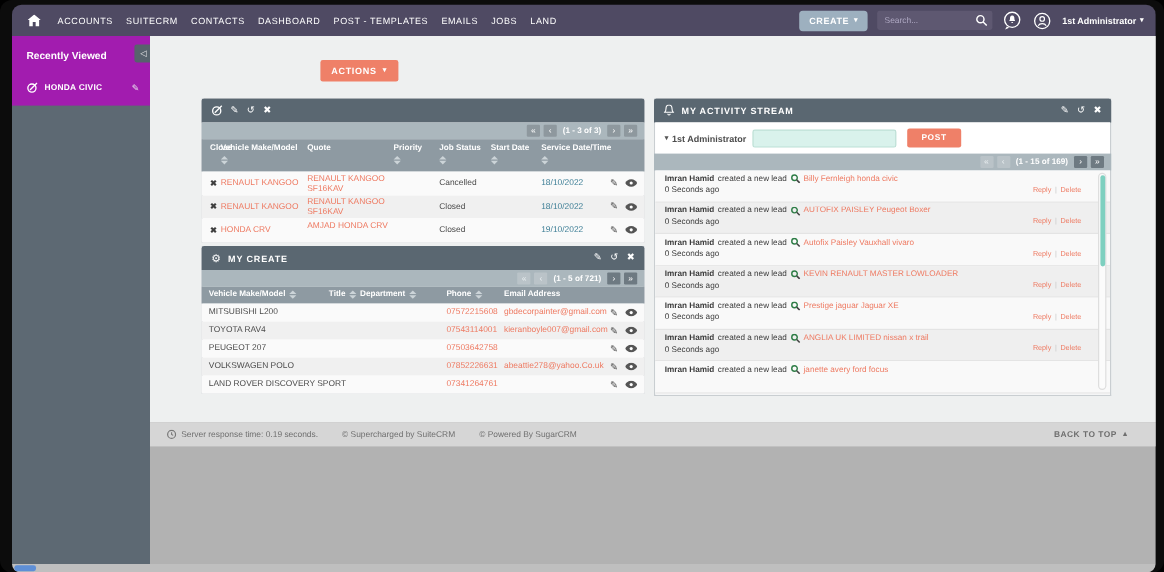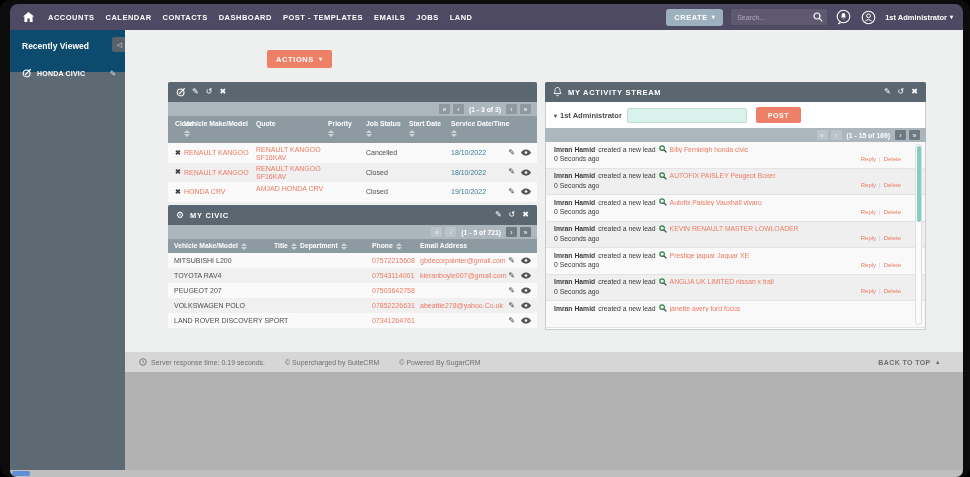--- a/index.html
+++ b/index.html
@@ -4,34 +4,34 @@
 <style>
   html,body{margin:0;padding:0;background:#000;width:970px;height:477px;
     font-family:"Liberation Sans",sans-serif;-webkit-font-smoothing:antialiased;}
   *{box-sizing:border-box;}
   .frame{position:absolute;left:0;top:0;width:970px;height:477px;background:#0c0c0c;
     border-radius:10px;overflow:hidden;}
   
   .navbar{position:absolute;left:10px;top:4px;width:953px;height:26px;background:#4f4a63;
     border-radius:8px 8px 0 0;display:flex;align-items:center;padding:0 10px;}
   .nav-left{display:flex;align-items:center;gap:11px;}
-  .nav-item{color:#fff;font-size:7.5px;font-weight:bold;letter-spacing:.5px;cursor:pointer;white-space:nowrap;}
+  .nav-item{color:#fff;font-size:7.5px;font-weight:normal;letter-spacing:.5px;cursor:pointer;white-space:nowrap;}
   .nav-right{margin-left:auto;display:flex;align-items:center;gap:8px;}
   .create-btn{background:#9db0bf;color:#fff;font-size:7.5px;font-weight:bold;letter-spacing:.5px;
     border:none;border-radius:3px;height:17px;padding:0 8px;display:flex;align-items:center;gap:4px;cursor:pointer;}
   .searchbox{background:#5e5871;border-radius:2px;height:16px;width:96px;display:flex;align-items:center;padding:0 4px;}
   .searchbox input{background:transparent;border:none;outline:none;color:#cfcadf;font-size:7px;width:78px;
     font-family:"Liberation Sans",sans-serif;}
   .searchbox input::placeholder{color:#aea8c2;}
   .round-ic{width:17px;height:17px;display:flex;align-items:center;justify-content:center;cursor:pointer;}
   .user-label{color:#fff;font-size:7.5px;font-weight:bold;display:flex;align-items:center;gap:3px;cursor:pointer;white-space:nowrap;}
   .caret{font-size:6px;color:#fff;line-height:1;}
   
   .sidebar{position:absolute;left:10px;top:30px;width:115px;height:440px;background:#5d6973;}
-  .sidebar-top{position:absolute;left:0;top:0;width:100%;height:42px;background:#0c4a6e;}
+  .sidebar-top{position:absolute;left:0;top:0;width:100%;height:58px;background:#a21caf;}
   .collapse-tab{position:absolute;right:-2px;top:7px;width:15px;height:15px;background:#56626c;border-radius:2px;
     color:#e8e8e8;font-size:7px;display:flex;align-items:center;justify-content:center;cursor:pointer;}
   .sb-title{position:absolute;left:12px;top:11px;color:#fff;font-size:8.5px;font-weight:bold;}
   .sb-item{position:absolute;left:0;top:33px;width:100%;height:20px;display:flex;align-items:center;
     padding:0 9px 0 12px;gap:5px;cursor:pointer;}
   .sb-item-label{color:#fff;font-size:7px;font-weight:bold;letter-spacing:.2px;flex:1;}
   .sb-pencil{color:#e8ebee;font-size:7.5px;}
   
   .main{position:absolute;left:125px;top:30px;width:838px;height:440px;background:#b2b2b2;}
   .content{position:absolute;left:0;top:0;width:100%;height:322px;background:#eef0f0;}
@@ -111,21 +111,21 @@
 <div class="frame">
 
   <div class="navbar">
     <div class="nav-left">
       <span class="round-ic">
         <svg width="11" height="10" viewBox="0 0 11 10">
             <path d="M5.5 0 L11 4.6 L9.6 4.6 L9.6 10 L6.7 10 L6.7 6.4 L4.3 6.4 L4.3 10 L1.4 10 L1.4 4.6 L0 4.6 Z" fill="#fff"></path>
           </svg>
       </span>
       <span class="nav-item">ACCOUNTS</span>
-      <span class="nav-item">CALENDAR</span>
+      <span class="nav-item">SUITECRM</span>
       <span class="nav-item">CONTACTS</span>
       <span class="nav-item">DASHBOARD</span>
       <span class="nav-item">POST - TEMPLATES</span>
       <span class="nav-item">EMAILS</span>
       <span class="nav-item">JOBS</span>
       <span class="nav-item">LAND</span>
     </div>
     <div class="nav-right">
       <button class="create-btn">
         <span>CREATE</span>
@@ -281,21 +281,21 @@
                   <circle cx="8" cy="5" r="2.1" fill="#fff"></circle>
                 </svg>
               </span>
           </div>
         </div>
       </div>
 
       <div class="panel" style="left:43px;top:175px;width:369px;height:123px;">
         <div class="p-head">
           <span style="color:#fff;font-size:9px;line-height:1;">⚙</span>
-          <span class="p-title">MY CIVIC</span>
+          <span class="p-title">MY CREATE</span>
           <span class="p-tools">
             <span class="p-tool">✎</span>
             <span class="p-tool">↺</span>
             <span class="p-tool">✖</span>
           </span>
         </div>
         <div class="p-pagebar">
           <span class="pg-btn dis">«</span>
           <span class="pg-btn dis">‹</span>
           <span class="pg-label">(1 - 5 of 721)</span>

